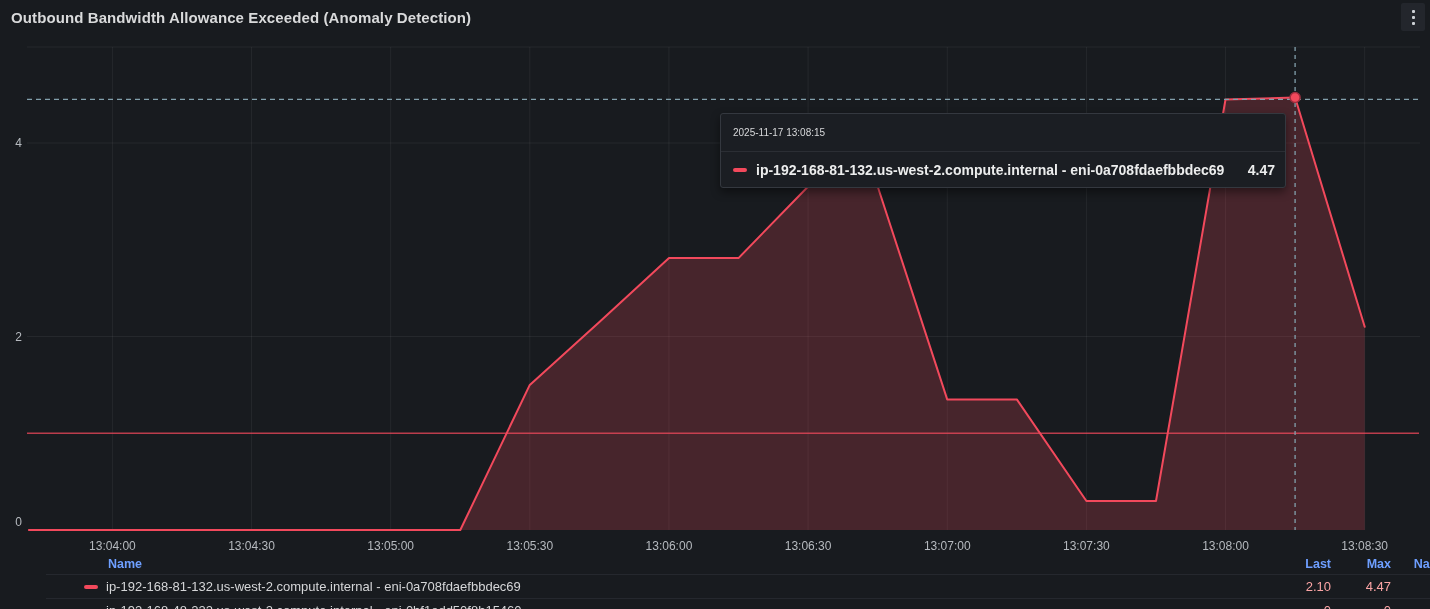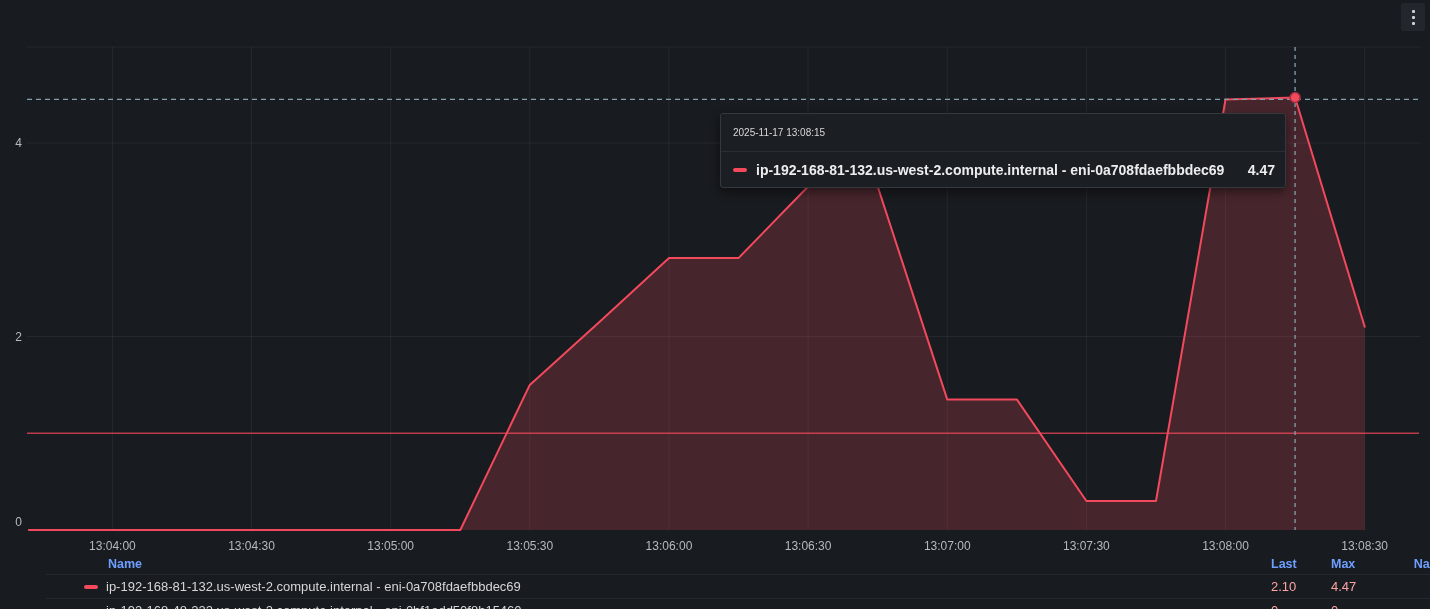--- a/index.html
+++ b/index.html
@@ -18,38 +18,39 @@
     font-size:10px;color:#d7d8da;}
   .tooltip-row{height:36px;display:flex;align-items:center;padding:0 10px 0 12px;}
   .pill{display:inline-block;width:14px;height:4px;border-radius:2px;flex:none;}
   .tt-label{margin-left:9px;font-size:14px;font-weight:600;color:#eceded;white-space:nowrap;}
   .tt-value{margin-left:auto;font-size:14px;font-weight:700;color:#eceded;padding-left:14px;}
   .legend{position:absolute;left:0;top:553px;width:1430px;height:56px;z-index:3;background:#181b1f;overflow:hidden;
     font-size:13px;margin-left:46px;}
   .legend-header,.legend-row{display:flex;align-items:center;box-sizing:border-box;}
   .legend-header{height:21px;color:#6e9fff;font-weight:700;font-size:12.5px;}
   .lh-name{flex:1;padding-left:62px;cursor:pointer;}
-  .col-num{width:60px;text-align:left;flex:none;}
+  .col-num{width:60px;text-align:right;flex:none;}
   .col-total{width:70px;text-align:right;flex:none;}
   .legend{padding:0;}
   .legend-header .col-num,.legend-header .col-total{cursor:pointer;}
   .legend-pad{padding-right:15px;}
   .chev{font-size:11px;margin-left:4px;color:#6e9fff;}
   .legend-row{height:24px;border-top:1px solid #25282e;color:#d5d6d8;}
   .lr-name{flex:1;display:flex;align-items:center;padding-left:38px;white-space:nowrap;overflow:hidden;}
   .lr-name .pill{width:14px;height:4px;}
   .lr-label{margin-left:8px;cursor:pointer;}
   .legend-row .col-num,.legend-row .col-total{color:#fca5a5;}
 </style>
 </head>
 <body>
 
 <div class="panel">
 
   <div class="panel-header">
+    <div class="panel-title">Outbound Bandwidth Allowance Exceeded (Anomaly Detection)</div>
     <div class="kebab" title="">
       <span class="dot"></span>
       <span class="dot"></span>
       <span class="dot"></span>
     </div>
   </div>
 
   <svg class="chart" id="plot" width="1430" height="609" viewBox="0 0 1430 609">
       <g>
         <line x1="27" y1="47" x2="1420" y2="47" stroke="rgba(255,255,255,0.06)" stroke-width="1"></line>

